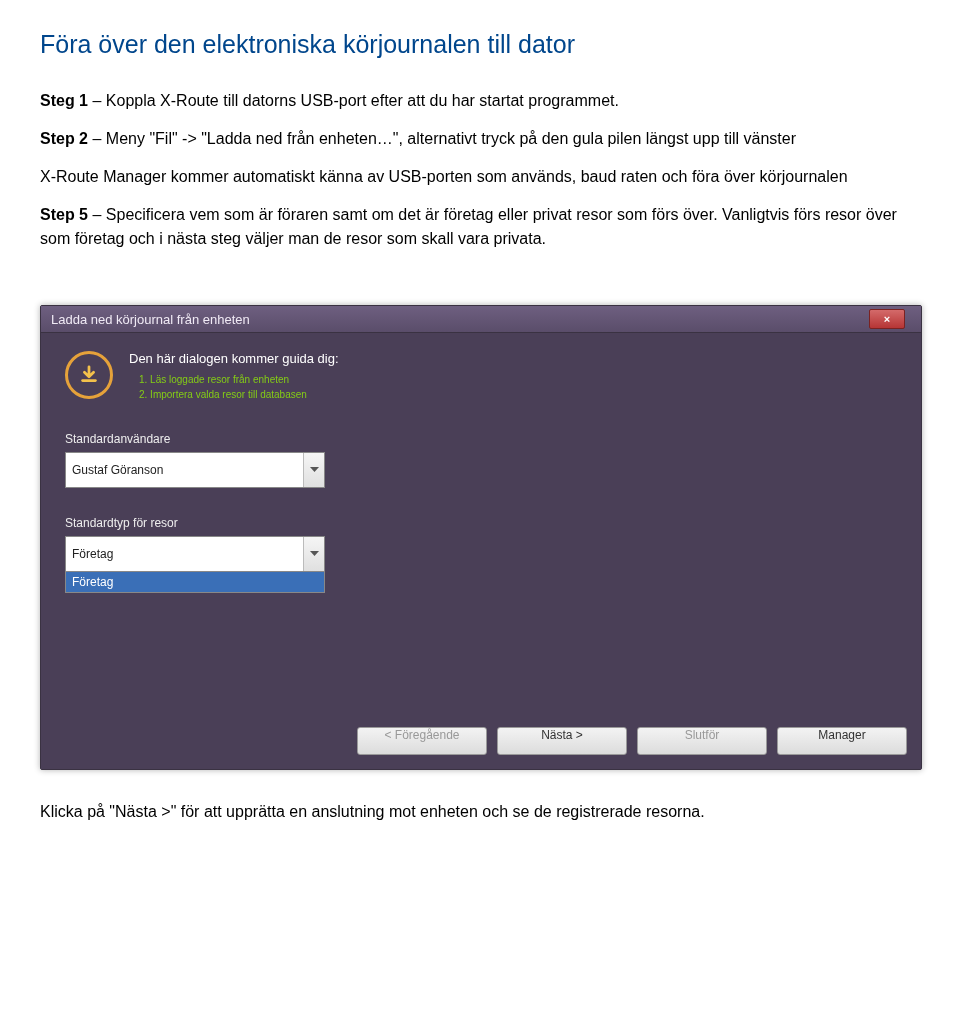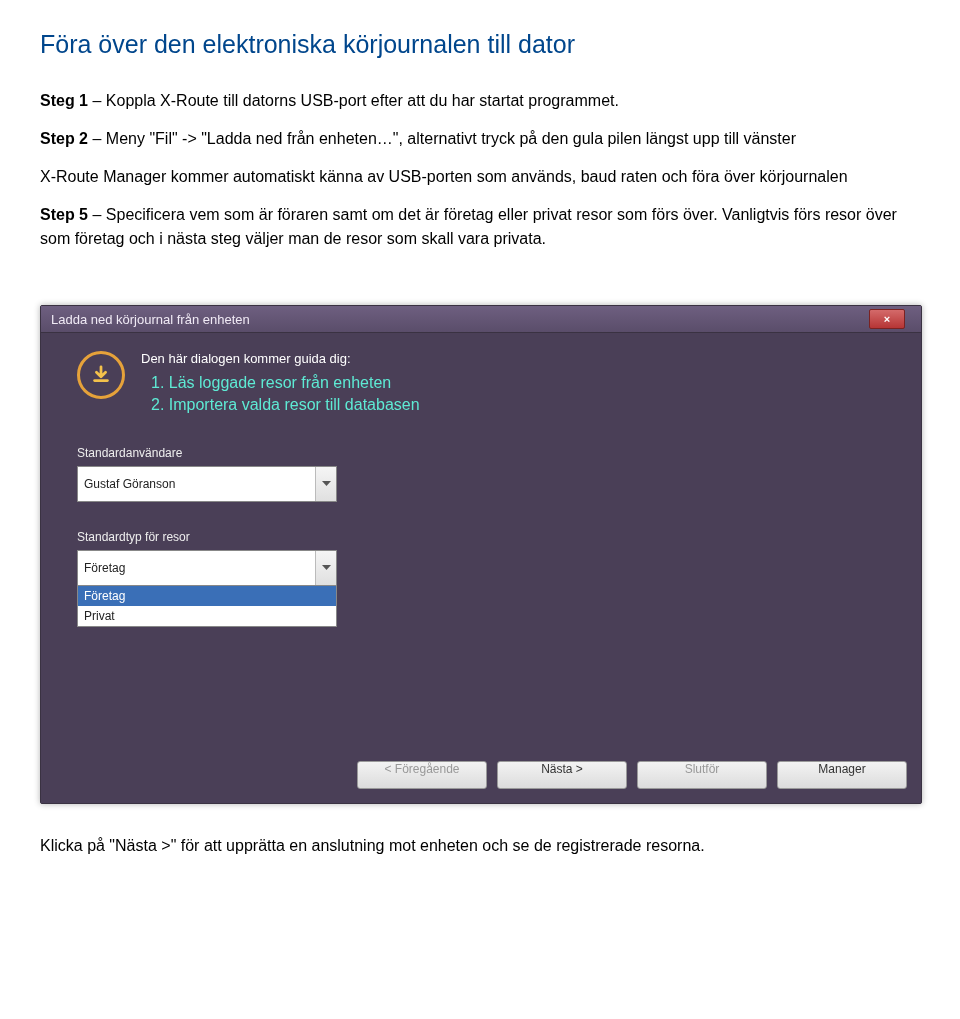--- a/index.html
+++ b/index.html
@@ -60,21 +60,21 @@
     border-radius: 2px;
     display: flex;
     align-items: center;
     justify-content: center;
     color: #fff;
     font-size: 11px;
     font-weight: bold;
     cursor: pointer;
   }
   .dlg-body {
-    padding: 18px 24px 14px 36px;
+    padding: 18px 24px 14px 24px;
   }
   .guide-row {
     display: flex;
     align-items: flex-start;
     gap: 16px;
   }
   .guide-icon {
     width: 42px;
     height: 42px;
     border-radius: 50%;
@@ -84,22 +84,22 @@
     justify-content: center;
     flex: none;
   }
   .guide-icon svg { display:block; }
   .guide-text .hdr {
     font-size: 13px;
     margin-bottom: 8px;
     color: #fff;
   }
   .guide-text .line {
-    font-size: 16px;
-    color: #5eead4;
+    font-size: 10px;
+    color: #84cc16;
     margin: 4px 0 4px 10px;
   }
   .form-block {
     margin-top: 28px;
   }
   .form-label {
     font-size: 12px;
     color: #eee;
     display: block;
     margin-bottom: 6px;
@@ -241,21 +241,20 @@
           <div class="select">
             <span>Företag</span>
             <div class="arrow">
               <svg width="9" height="6" viewBox="0 0 9 6">
                   <path d="M0 0 L4.5 5 L9 0 Z" fill="#555"></path>
                 </svg>
             </div>
           </div>
           <div class="dropdown-list">
             <div class="dd-opt sel">Företag</div>
-            <div class="dd-opt">Privat</div>
           </div>
         </div>
       </div>
 
       <div style="height:110px;"></div>
     </div>
     <div class="dlg-footer">
       <div class="btn disabled">
         <span>&lt; Föregående</span>
       </div>

